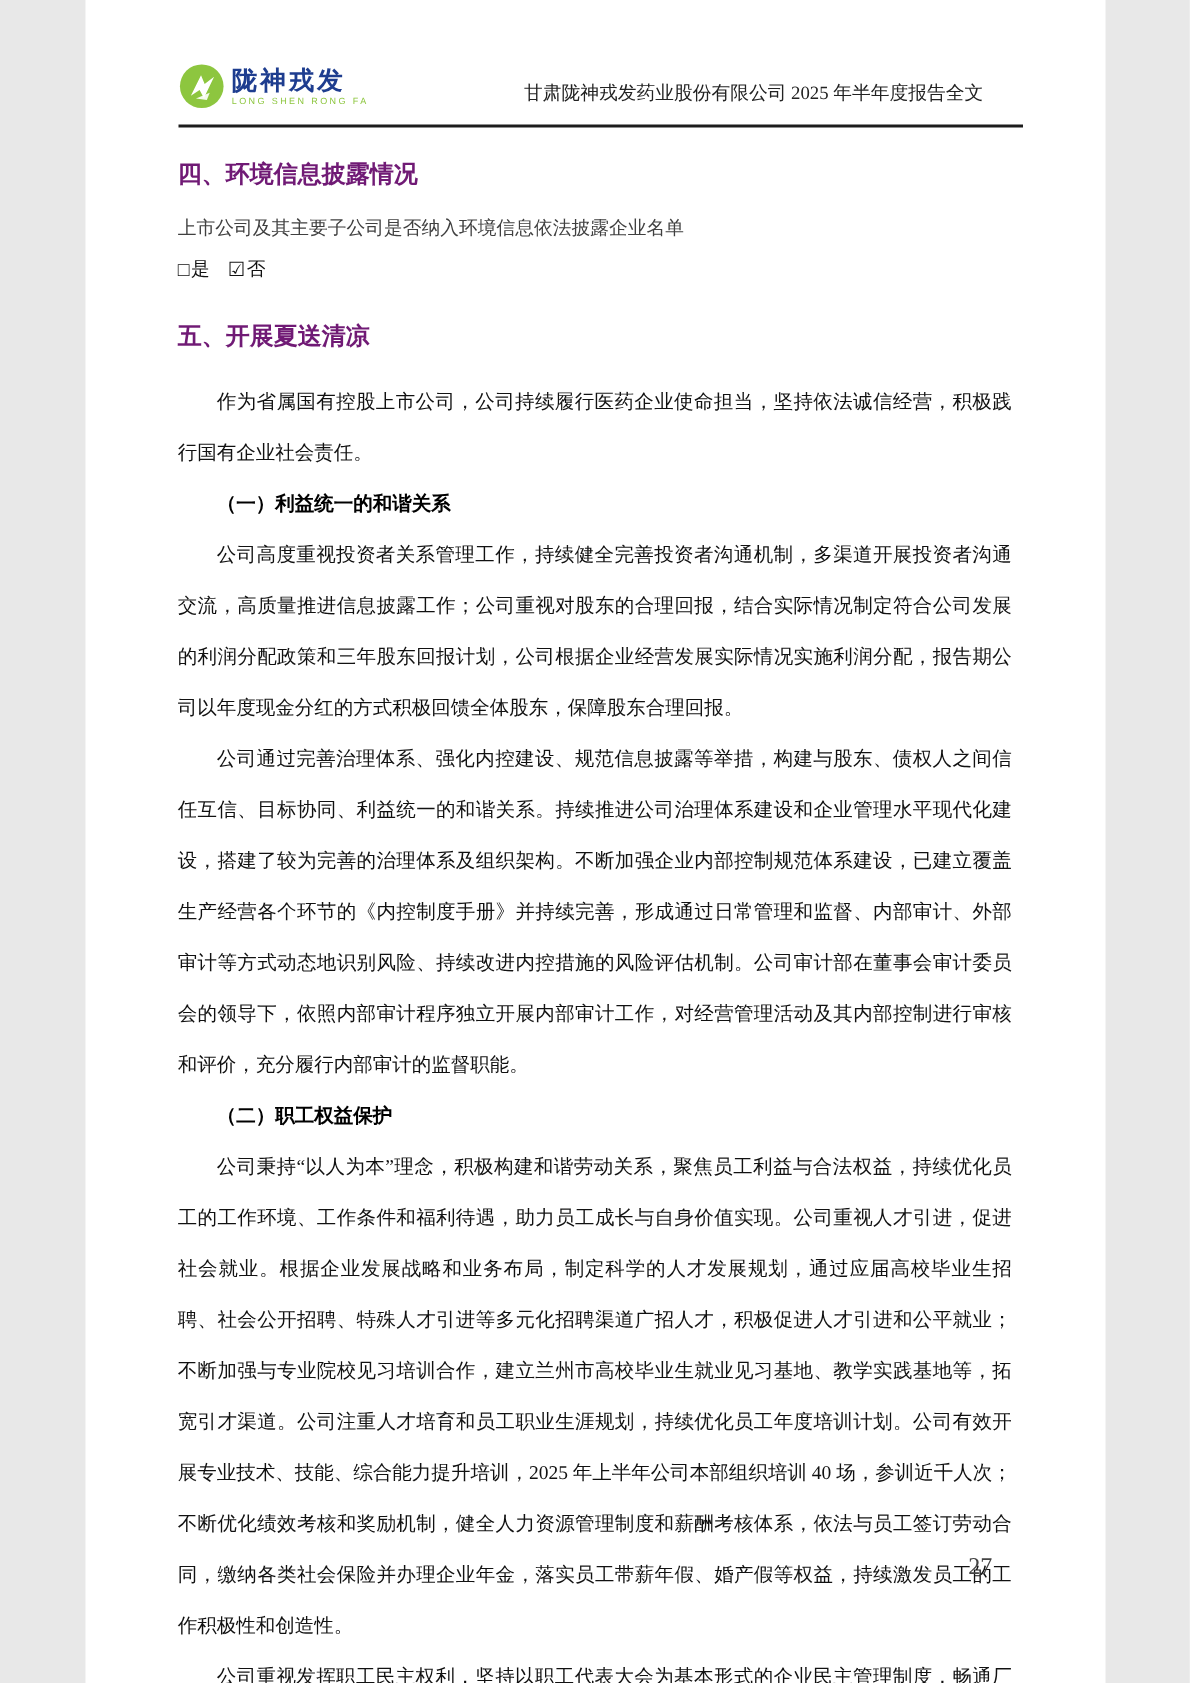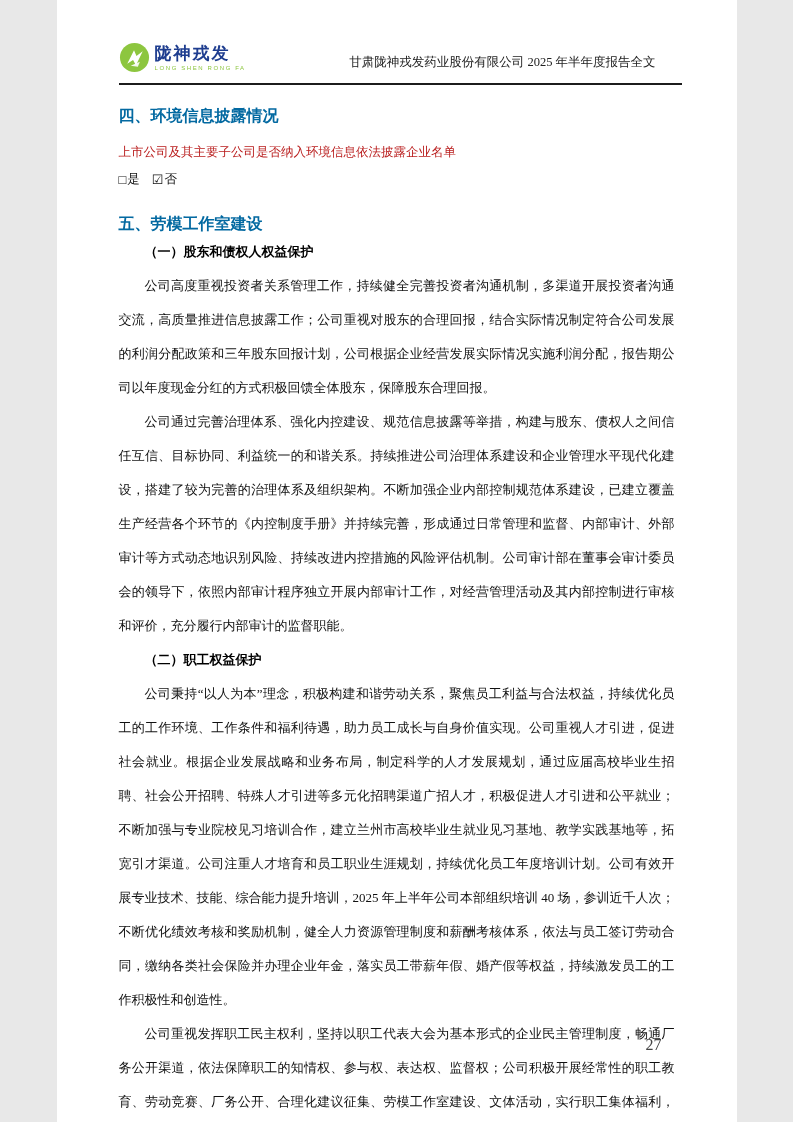--- a/index.html
+++ b/index.html
@@ -59,27 +59,27 @@
   .content {
     position: absolute;
     left: 62px;
     right: 62px;
     top: 98px;
   }
   .h-major {
     font-family: "Liberation Sans", "DejaVu Sans", sans-serif;
     font-weight: bold;
     font-size: 16px;
-    color: #0369a1;
+    color: #701a75;
     margin-top: 8px;
   }
   .plain-line {
     font-size: 12.5px;
     margin-top: 17px;
-    color: #b91c1c;
+    color: #404040;
   }
   .checkbox-line {
     font-size: 12.5px;
     margin-top: 10px;
     color: #111111;
     display: flex;
     gap: 12px;
   }
   .checkbox-item { display: inline-flex; align-items: center; gap: 1px; }
   .checkbox-glyph { font-size: 13px; }
@@ -139,24 +139,25 @@
       <span class="checkbox-item">
         <span class="checkbox-glyph">□</span>
         <span>是</span>
       </span>
       <span class="checkbox-item">
         <span class="checkbox-glyph">☑</span>
         <span>否</span>
       </span>
     </div>
 
-    <div class="h-major second">五、劳模工作室建设</div>
+    <div class="h-major second">五、开展夏送清凉</div>
 
+    <p class="body-para first">作为省属国有控股上市公司，公司持续履行医药企业使命担当，坚持依法诚信经营，积极践行国有企业社会责任。</p>
 
-    <div class="h-sub">（一）股东和债权人权益保护</div>
+    <div class="h-sub">（一）利益统一的和谐关系</div>
 
     <p class="body-para">公司高度重视投资者关系管理工作，持续健全完善投资者沟通机制，多渠道开展投资者沟通交流，高质量推进信息披露工作；公司重视对股东的合理回报，结合实际情况制定符合公司发展的利润分配政策和三年股东回报计划，公司根据企业经营发展实际情况实施利润分配，报告期公司以年度现金分红的方式积极回馈全体股东，保障股东合理回报。</p>
 
     <p class="body-para">公司通过完善治理体系、强化内控建设、规范信息披露等举措，构建与股东、债权人之间信任互信、目标协同、利益统一的和谐关系。持续推进公司治理体系建设和企业管理水平现代化建设，搭建了较为完善的治理体系及组织架构。不断加强企业内部控制规范体系建设，已建立覆盖生产经营各个环节的《内控制度手册》并持续完善，形成通过日常管理和监督、内部审计、外部审计等方式动态地识别风险、持续改进内控措施的风险评估机制。公司审计部在董事会审计委员会的领导下，依照内部审计程序独立开展内部审计工作，对经营管理活动及其内部控制进行审核和评价，充分履行内部审计的监督职能。</p>
 
     <div class="h-sub">（二）职工权益保护</div>
 
     <p class="body-para">公司秉持“以人为本”理念，积极构建和谐劳动关系，聚焦员工利益与合法权益，持续优化员工的工作环境、工作条件和福利待遇，助力员工成长与自身价值实现。公司重视人才引进，促进社会就业。根据企业发展战略和业务布局，制定科学的人才发展规划，通过应届高校毕业生招聘、社会公开招聘、特殊人才引进等多元化招聘渠道广招人才，积极促进人才引进和公平就业；不断加强与专业院校见习培训合作，建立兰州市高校毕业生就业见习基地、教学实践基地等，拓宽引才渠道。公司注重人才培育和员工职业生涯规划，持续优化员工年度培训计划。公司有效开展专业技术、技能、综合能力提升培训，2025 年上半年公司本部组织培训 40 场，参训近千人次；不断优化绩效考核和奖励机制，健全人力资源管理制度和薪酬考核体系，依法与员工签订劳动合同，缴纳各类社会保险并办理企业年金，落实员工带薪年假、婚产假等权益，持续激发员工的工作积极性和创造性。</p>
 
     <p class="body-para">公司重视发挥职工民主权利，坚持以职工代表大会为基本形式的企业民主管理制度，畅通厂务公开渠道，依法保障职工的知情权、参与权、表达权、监督权；公司积极开展经常性的职工教育、劳动竞赛、厂务公开、合理化建议征集、劳模工作室建设、文体活动，实行职工集体福利，办理“女职工特殊疾病互助保障”参保，发放生日礼品、退休礼品等，开展夏送清凉、“五必访”及退休员工、困难职工慰问等活动，持续推进职工关怀和精神文明建设，凝聚、激励全体员工立足岗位，拼搏进取。</p>

